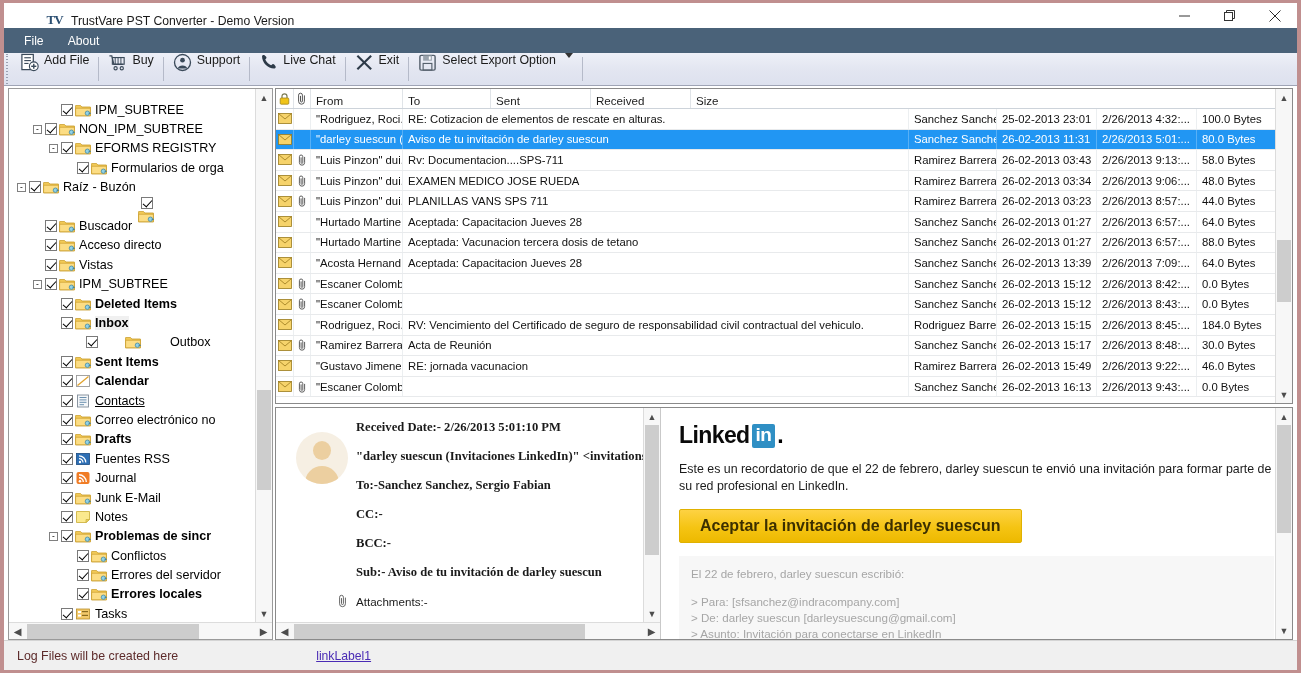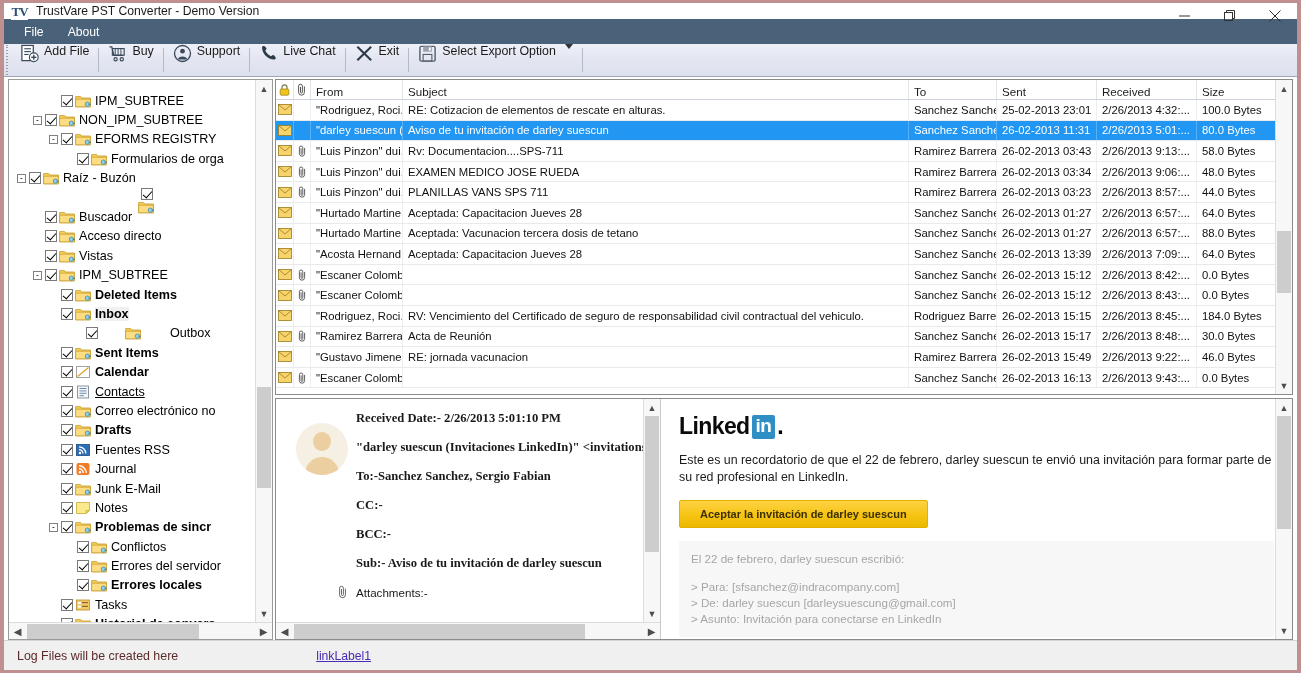--- a/index.html
+++ b/index.html
@@ -14,26 +14,27 @@
     position: relative;
     width: 1301px; height: 673px;
     background: #c08f8f;
     padding: 3px 4px 3px 4px;
     display: flex;
     flex-direction: column;
   }
 
   
   .titlebar {
-    height: 16px;
+    height: 25px;
     background: #ffffff;
     display: flex;
-    align-items: center;
+    align-items: flex-end;
     flex: 0 0 auto;
     position: relative;
+    padding-left: 35px;
   }
   .tb-logo {
     width: 17px; height: 17px;
     margin-left: 7px; margin-right: 8px;
     background: #ffffff;
     color: #2b4f72;
     font-size: 13px;
     font-weight: bold;
     line-height: 17px;
     text-align: center;
@@ -402,21 +403,21 @@
     font-size: 12.4px;
     color: #1b1b1b;
     line-height: 17px;
     margin-bottom: 14px;
   }
   .li-btn {
     display: inline-block;
     background: linear-gradient(to bottom,#fed243 0%, #f5c413 55%, #edb900 100%);
     border: 1px solid #e0b100;
     color: #3c2f00;
-    font-size: 11px;
+    font-size: 16px;
     font-weight: bold;
     padding: 7px 20px;
     border-radius: 2px;
     cursor: default;
   }
   .li-quote {
     margin-top: 13px;
     background: #f7f7f7;
     padding: 10px 12px;
     font-size: 11.6px;
@@ -905,21 +906,20 @@
                 <path d="M3 5 V3.3 a2.5 2.5 0 0 1 5 0 V5" fill="none" stroke="#7a7a52" stroke-width="1.2"></path>
                 <rect x="1.2" y="5" width="8.6" height="6.2" rx="1" fill="#f0c419" stroke="#a3871a" stroke-width="0.8"></rect>
               </svg>
             </div>
             <div class="gh c-att">
               <svg width="10" height="13" viewBox="0 0 10 13">
                 <path d="M7.4 3.4 V9.3 a2.9 2.9 0 0 1 -5.8 0 V3.1 a1.9 1.9 0 0 1 3.8 0 V9.1 a0.95 0.95 0 0 1 -1.9 0 V3.9" fill="none" stroke="#555" stroke-width="1"></path>
               </svg>
             </div>
             <div class="gh c-from">From</div>
-            <div class="gh c-subj">Subject</div>
             <div class="gh c-to">To</div>
             <div class="gh c-sent">Sent</div>
             <div class="gh c-recv">Received</div>
             <div class="gh c-size">Size</div>
           </div>
           <div class="grid-body" id="grid-body">
               <div class="grow">
                 <div class="gc c-flag">
                   <svg width="14" height="11" viewBox="0 0 14 11" class="env">
                     <rect x="0.5" y="0.5" width="13" height="10" fill="#f6d36b" stroke="#9a7a1d" stroke-width="0.8"></rect>

